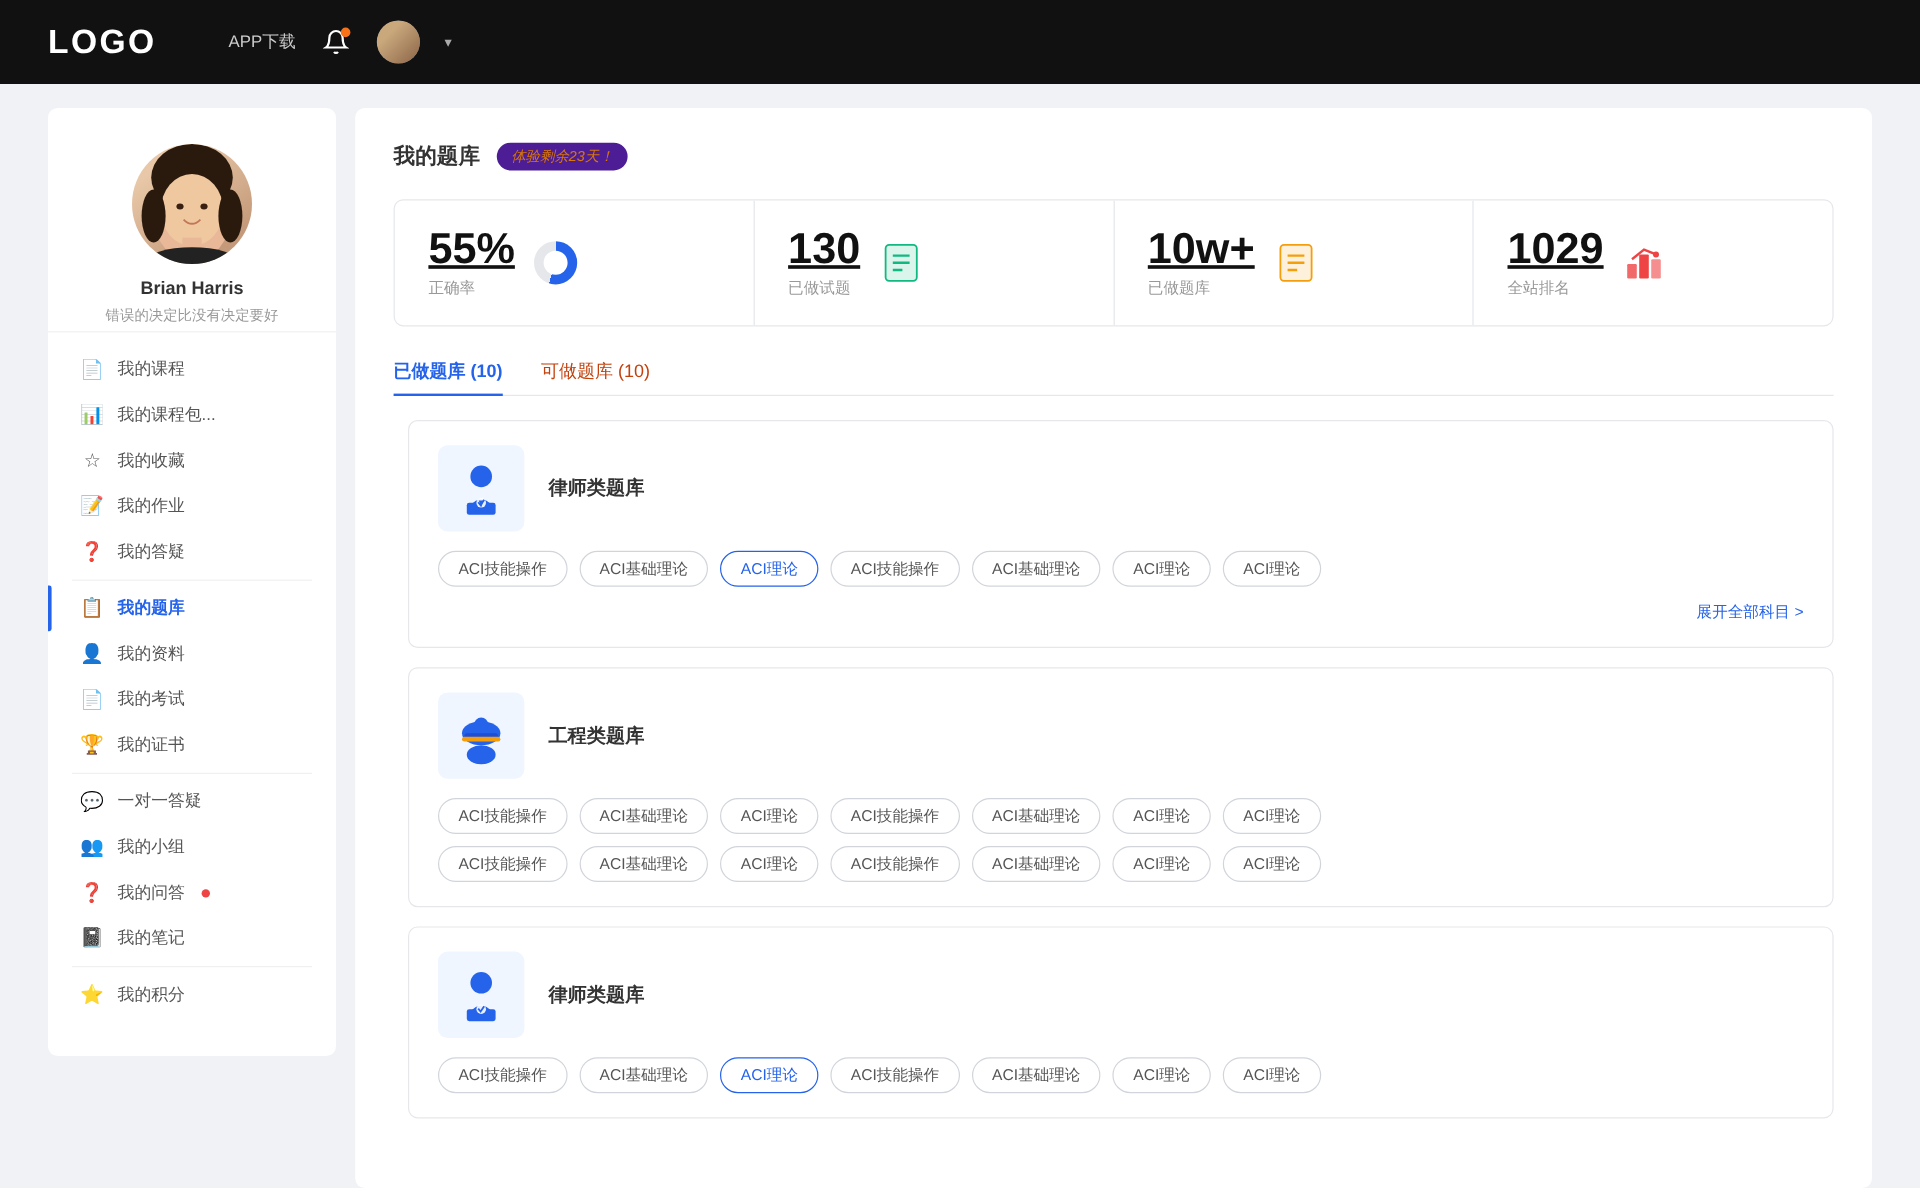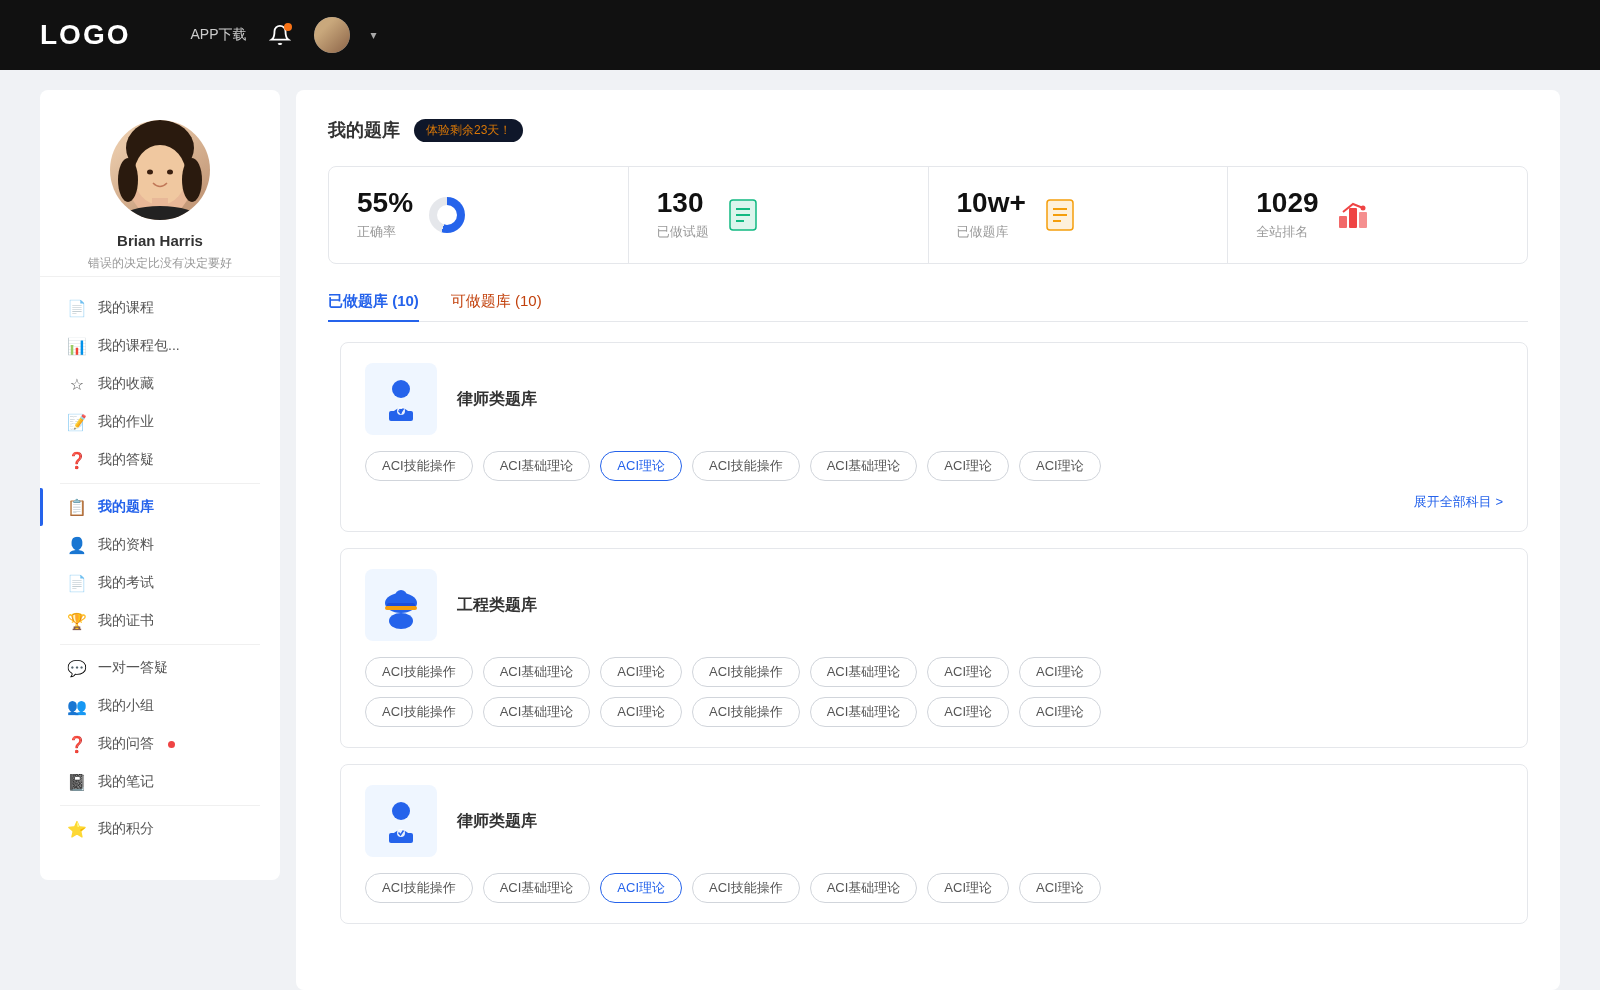--- a/index.html
+++ b/index.html
@@ -186,25 +186,26 @@
       align-items: center;
       gap: 14px;
       margin-bottom: 24px;
     }
     .page-title-text {
       font-size: 18px;
       font-weight: 600;
       color: #333;
     }
     .trial-badge {
-      background: #0f172a;
+      background: #4c1d95;
       color: #d97706;
       font-size: 12px;
       padding: 3px 12px;
       border-radius: 20px;
+      font-style: italic;
     }
 
     
     .stats-row {
       display: flex;
       border: 1px solid #e5e7eb;
       border-radius: 8px;
       margin-bottom: 28px;
       overflow: hidden;
     }
@@ -212,25 +213,26 @@
       flex: 1;
       padding: 22px 28px;
       border-right: 1px solid #e5e7eb;
       display: flex;
       align-items: center;
       gap: 16px;
     }
     .stat-item:last-child { border-right: none; }
     .stat-value-area {}
     .stat-value {
-      font-size: 28px;
+      font-size: 36px;
       font-weight: 700;
       color: #111;
       line-height: 1;
       margin-bottom: 6px;
+      text-decoration: underline;
     }
     .stat-label {
       font-size: 13px;
       color: #999;
     }
     .stat-icon {
       width: 36px; height: 36px;
       display: flex; align-items: center; justify-content: center;
       font-size: 22px;
     }

